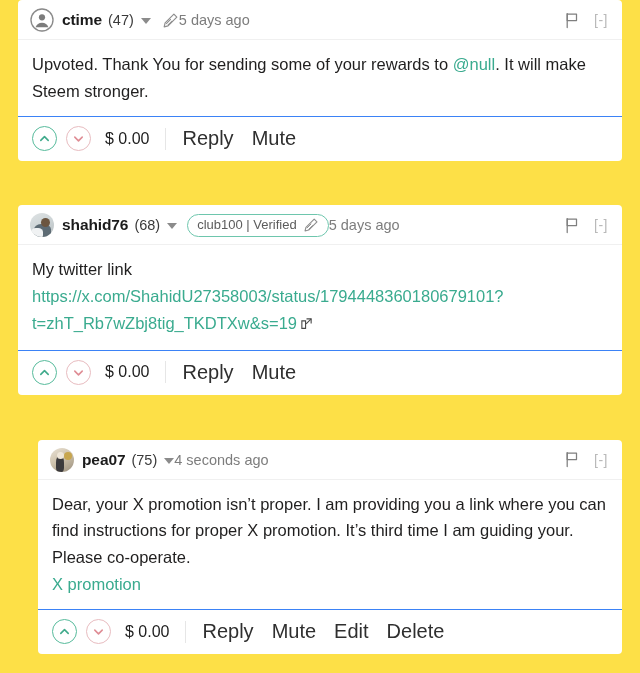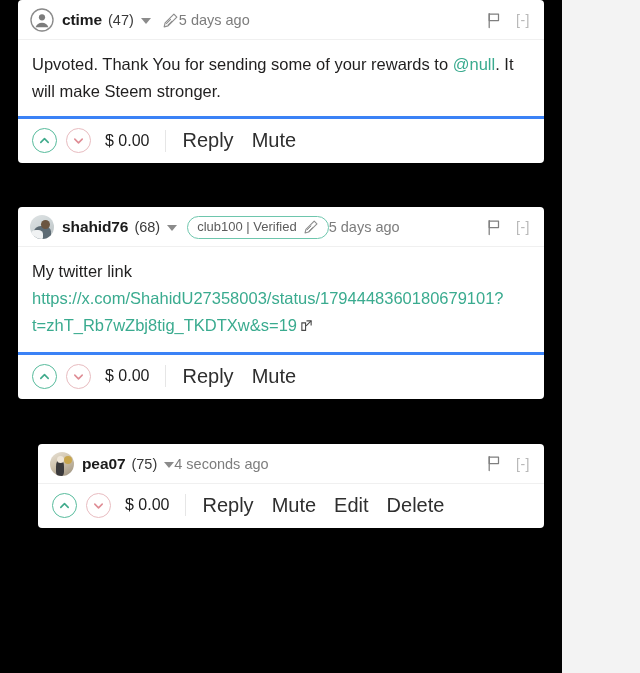--- a/index.html
+++ b/index.html
@@ -4,23 +4,23 @@
 <style>
   * { box-sizing: border-box; }
   html, body {
     margin: 0; padding: 0;
     width: 640px; height: 673px;
     background: #f3f3f3;
     font-family: "Liberation Sans", sans-serif;
     overflow: hidden;
   }
   .page {
-    width: 562px; height: 673px;
+    width: 640px; height: 673px;
     position: relative;
-    background: #000000;
+    background: #fde047;
     padding-top: 0;
   }
 
   
   .comment {
     background: #ffffff;
     border-radius: 4px;
     margin: 0 18px 0 18px;
     box-shadow: 0 0 0 0 rgba(0,0,0,0);
     overflow: hidden;
@@ -114,21 +114,21 @@
     line-height: 1.1;
   }
   .badge .bpencil { margin-left: 6px; display: inline-flex; align-items: center; }
 
   
   .c-body {
     padding: 11px 14px 12px 14px;
     font-size: 16.5px;
     line-height: 1.62;
     color: #201f1f;
-    border-bottom: 3px solid #3b82f6;
+    border-bottom: 1px solid #3b82f6;
     word-wrap: break-word;
     overflow-wrap: anywhere;
   }
   .c-body p { margin: 0; }
   .c-body p + p { margin-top: 0px; }
   a.link, .link {
     color: #3aab8f;
     text-decoration: none;
   }
   .ext-ic { display: inline-block; vertical-align: -1px; margin-left: 3px; }
@@ -302,20 +302,24 @@
       <span class="head-spacer"></span>
       <span class="flag-btn">
         <svg width="16" height="17" viewBox="0 0 16 17">
           <path d="M3.2 1.6v14" stroke="#7f7f7f" stroke-width="1.25" stroke-linecap="round"></path>
           <path d="M3.2 2.1h9.3v6.4H3.2z" fill="none" stroke="#7f7f7f" stroke-width="1.25" stroke-linejoin="round"></path>
         </svg>
       </span>
       <span class="collapse">[-]</span>
     </div>
 
+    <div class="c-body">
+      <p>Dear, your X promotion isn’t proper. I am providing you a link where you can find instructions for proper X promotion. It’s third time I am guiding your. Please co-operate.</p>
+      <p><a class="link" href="#">X promotion</a></p>
+    </div>
 
     <div class="c-foot">
       <span class="vote up">
         <svg width="13" height="13" viewBox="0 0 14 14">
           <path d="M3 9 7 5l4 4" fill="none" stroke="#3faa8b" stroke-width="1.7" stroke-linecap="round" stroke-linejoin="round"></path>
         </svg>
       </span>
       <span class="vote down">
         <svg width="13" height="13" viewBox="0 0 14 14">
           <path d="M3 5.5 7 9.5l4-4" fill="none" stroke="#df8d95" stroke-width="1.7" stroke-linecap="round" stroke-linejoin="round"></path>

